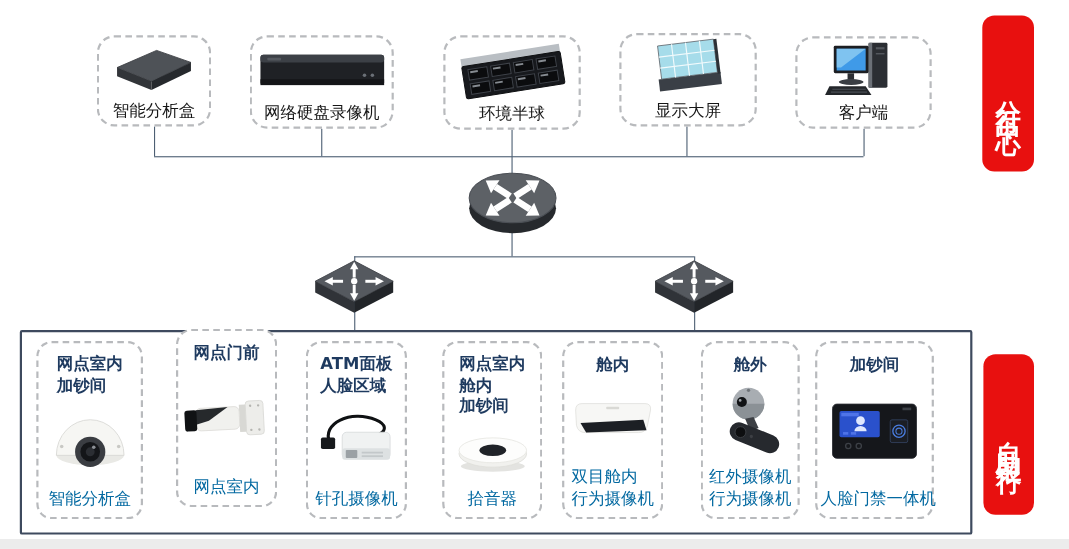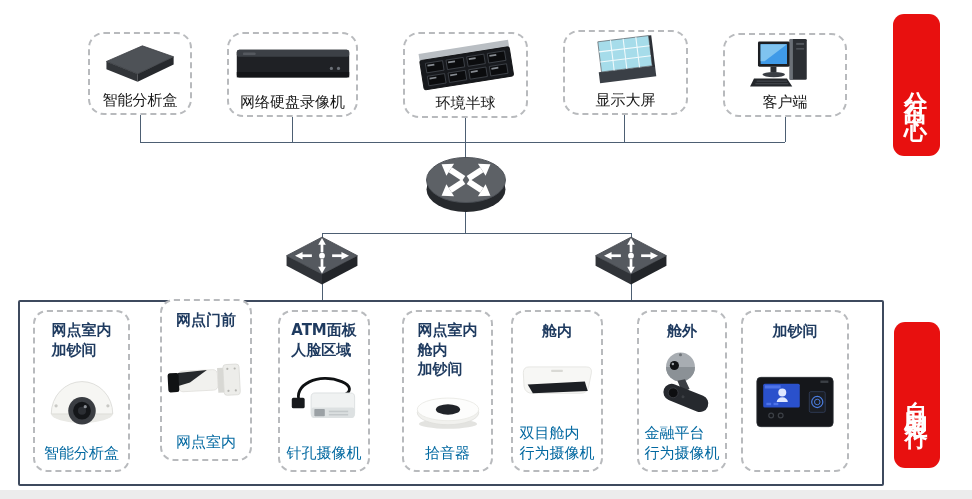--- a/index.html
+++ b/index.html
@@ -336,21 +336,21 @@
         <circle cx="44" cy="9" r="2" fill="#6e7378"></circle>
         <polygon points="40,43 50,41 56,54 46,58" fill="#3c3f44"></polygon>
         <g transform="rotate(22 52 66)">
           <rect x="20" y="55" width="62" height="22" rx="11" fill="#26292e"></rect>
           <circle cx="33" cy="66" r="6.5" fill="#0d0e10" stroke="#3c3f44"></circle>
           <circle cx="47" cy="66" r="2" fill="#3c3f44"></circle>
         </g>
       </svg>
     </div>
     <div class="blabel"><span class="inner">
-      <span>金融平台</span>
+      <span>红外摄像机</span>
       <span>行为摄像机</span>
     </span></div>
   </div>
 
   <div class="bbox" style="left:741px;top:310px;width:108px;height:162px">
     <div class="btitle"><span class="inner">
       <span>加钞间</span>
     </span></div>
     <div class="bicon">
       <svg width="92" height="62" viewBox="0 0 112 78">
@@ -362,20 +362,23 @@
         <path d="M33,39 a7,6 0 0 1 14,0 Z" fill="#dfe8ff"></path>
         <rect x="20" y="40" width="6" height="3" fill="#4f74e8"></rect>
         <rect x="29" y="40" width="6" height="3" fill="#4f74e8"></rect>
         <circle cx="26" cy="56" r="3" fill="none" stroke="#3c4046" stroke-width="1.5"></circle>
         <circle cx="38" cy="56" r="3" fill="none" stroke="#3c4046" stroke-width="1.5"></circle>
         <rect x="74" y="26" width="20" height="26" rx="2" fill="#1b1e24" stroke="#33415f"></rect>
         <circle cx="84" cy="39" r="7" fill="none" stroke="#4a7de0" stroke-width="1.5"></circle>
         <circle cx="84" cy="39" r="3.5" fill="none" stroke="#4a7de0" stroke-width="1.2"></circle>
       </svg>
     </div>
+    <div class="blabel"><span class="inner">
+      <span>人脸门禁一体机</span>
+    </span></div>
   </div>
 
   <div class="pill" style="left:893px;top:14px;width:47px;height:142px">
     <span class="vtext">分行中心</span>
   </div>
   <div class="pill" style="left:894px;top:322px;width:46px;height:146px">
     <span class="vtext">自助银行</span>
   </div>
 
   <div id="bottom-strip"></div>

